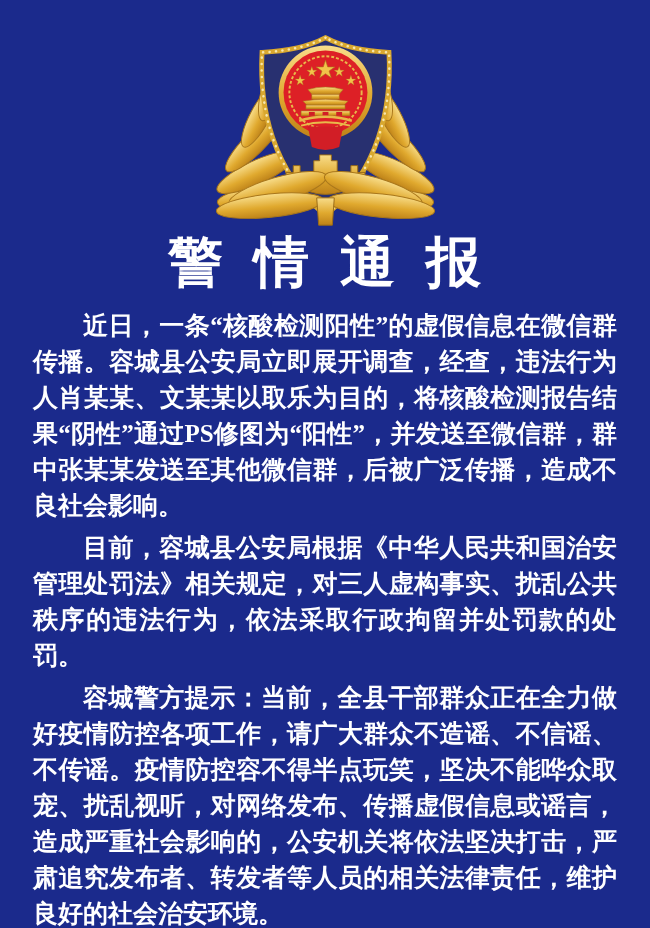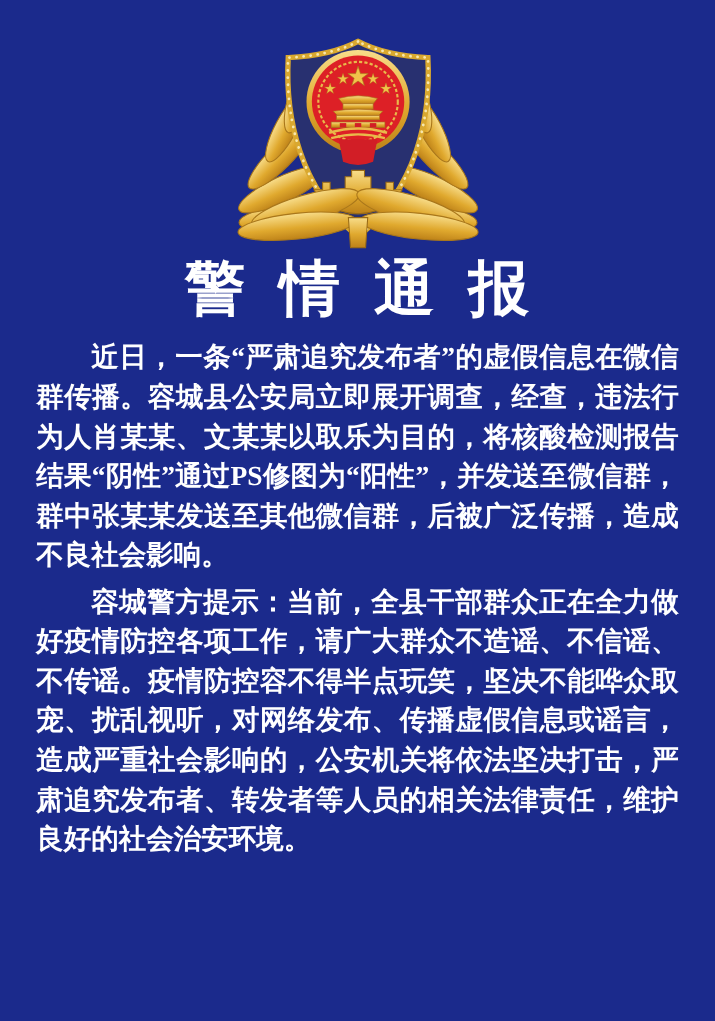--- a/index.html
+++ b/index.html
@@ -108,17 +108,18 @@
       <use href="#frontL"></use>
       <use href="#frontL" transform="translate(230,0) scale(-1,1)"></use>
 
       <path d="M106,176 h18 l-2,28 h-14 Z" fill="url(#gold)" stroke="#9a6b16" stroke-width="1"></path>
     </svg>
   </div>
 
   <h1 class="title">警情通报</h1>
 
   <div class="body-text">
-    <p>近日，一条“严肃追究发布者”的虚假信息在微信群传播。容城县公安局立即展开调查，经查，违法行为人肖某某、文某某以取乐为目的，将核酸检测报告结果“阴性”通过PS修图为“阳性”，并发送至微信群，群中张某某发送至其他微信群，后被广泛传播，造成不良社会影响。</p>
+    <p>近日，一条“核酸检测阳性”的虚假信息在微信群传播。容城县公安局立即展开调查，经查，违法行为人肖某某、文某某以取乐为目的，将核酸检测报告结果“阴性”通过PS修图为“阳性”，并发送至微信群，群中张某某发送至其他微信群，后被广泛传播，造成不良社会影响。</p>
+    <p>目前，容城县公安局根据《中华人民共和国治安管理处罚法》相关规定，对三人虚构事实、扰乱公共秩序的违法行为，依法采取行政拘留并处罚款的处罚。</p>
     <p>容城警方提示：当前，全县干部群众正在全力做好疫情防控各项工作，请广大群众不造谣、不信谣、不传谣。疫情防控容不得半点玩笑，坚决不能哗众取宠、扰乱视听，对网络发布、传播虚假信息或谣言，造成严重社会影响的，公安机关将依法坚决打击，严肃追究发布者、转发者等人员的相关法律责任，维护良好的社会治安环境。</p>
   </div>
 
 </div>
 
 </body></html>

